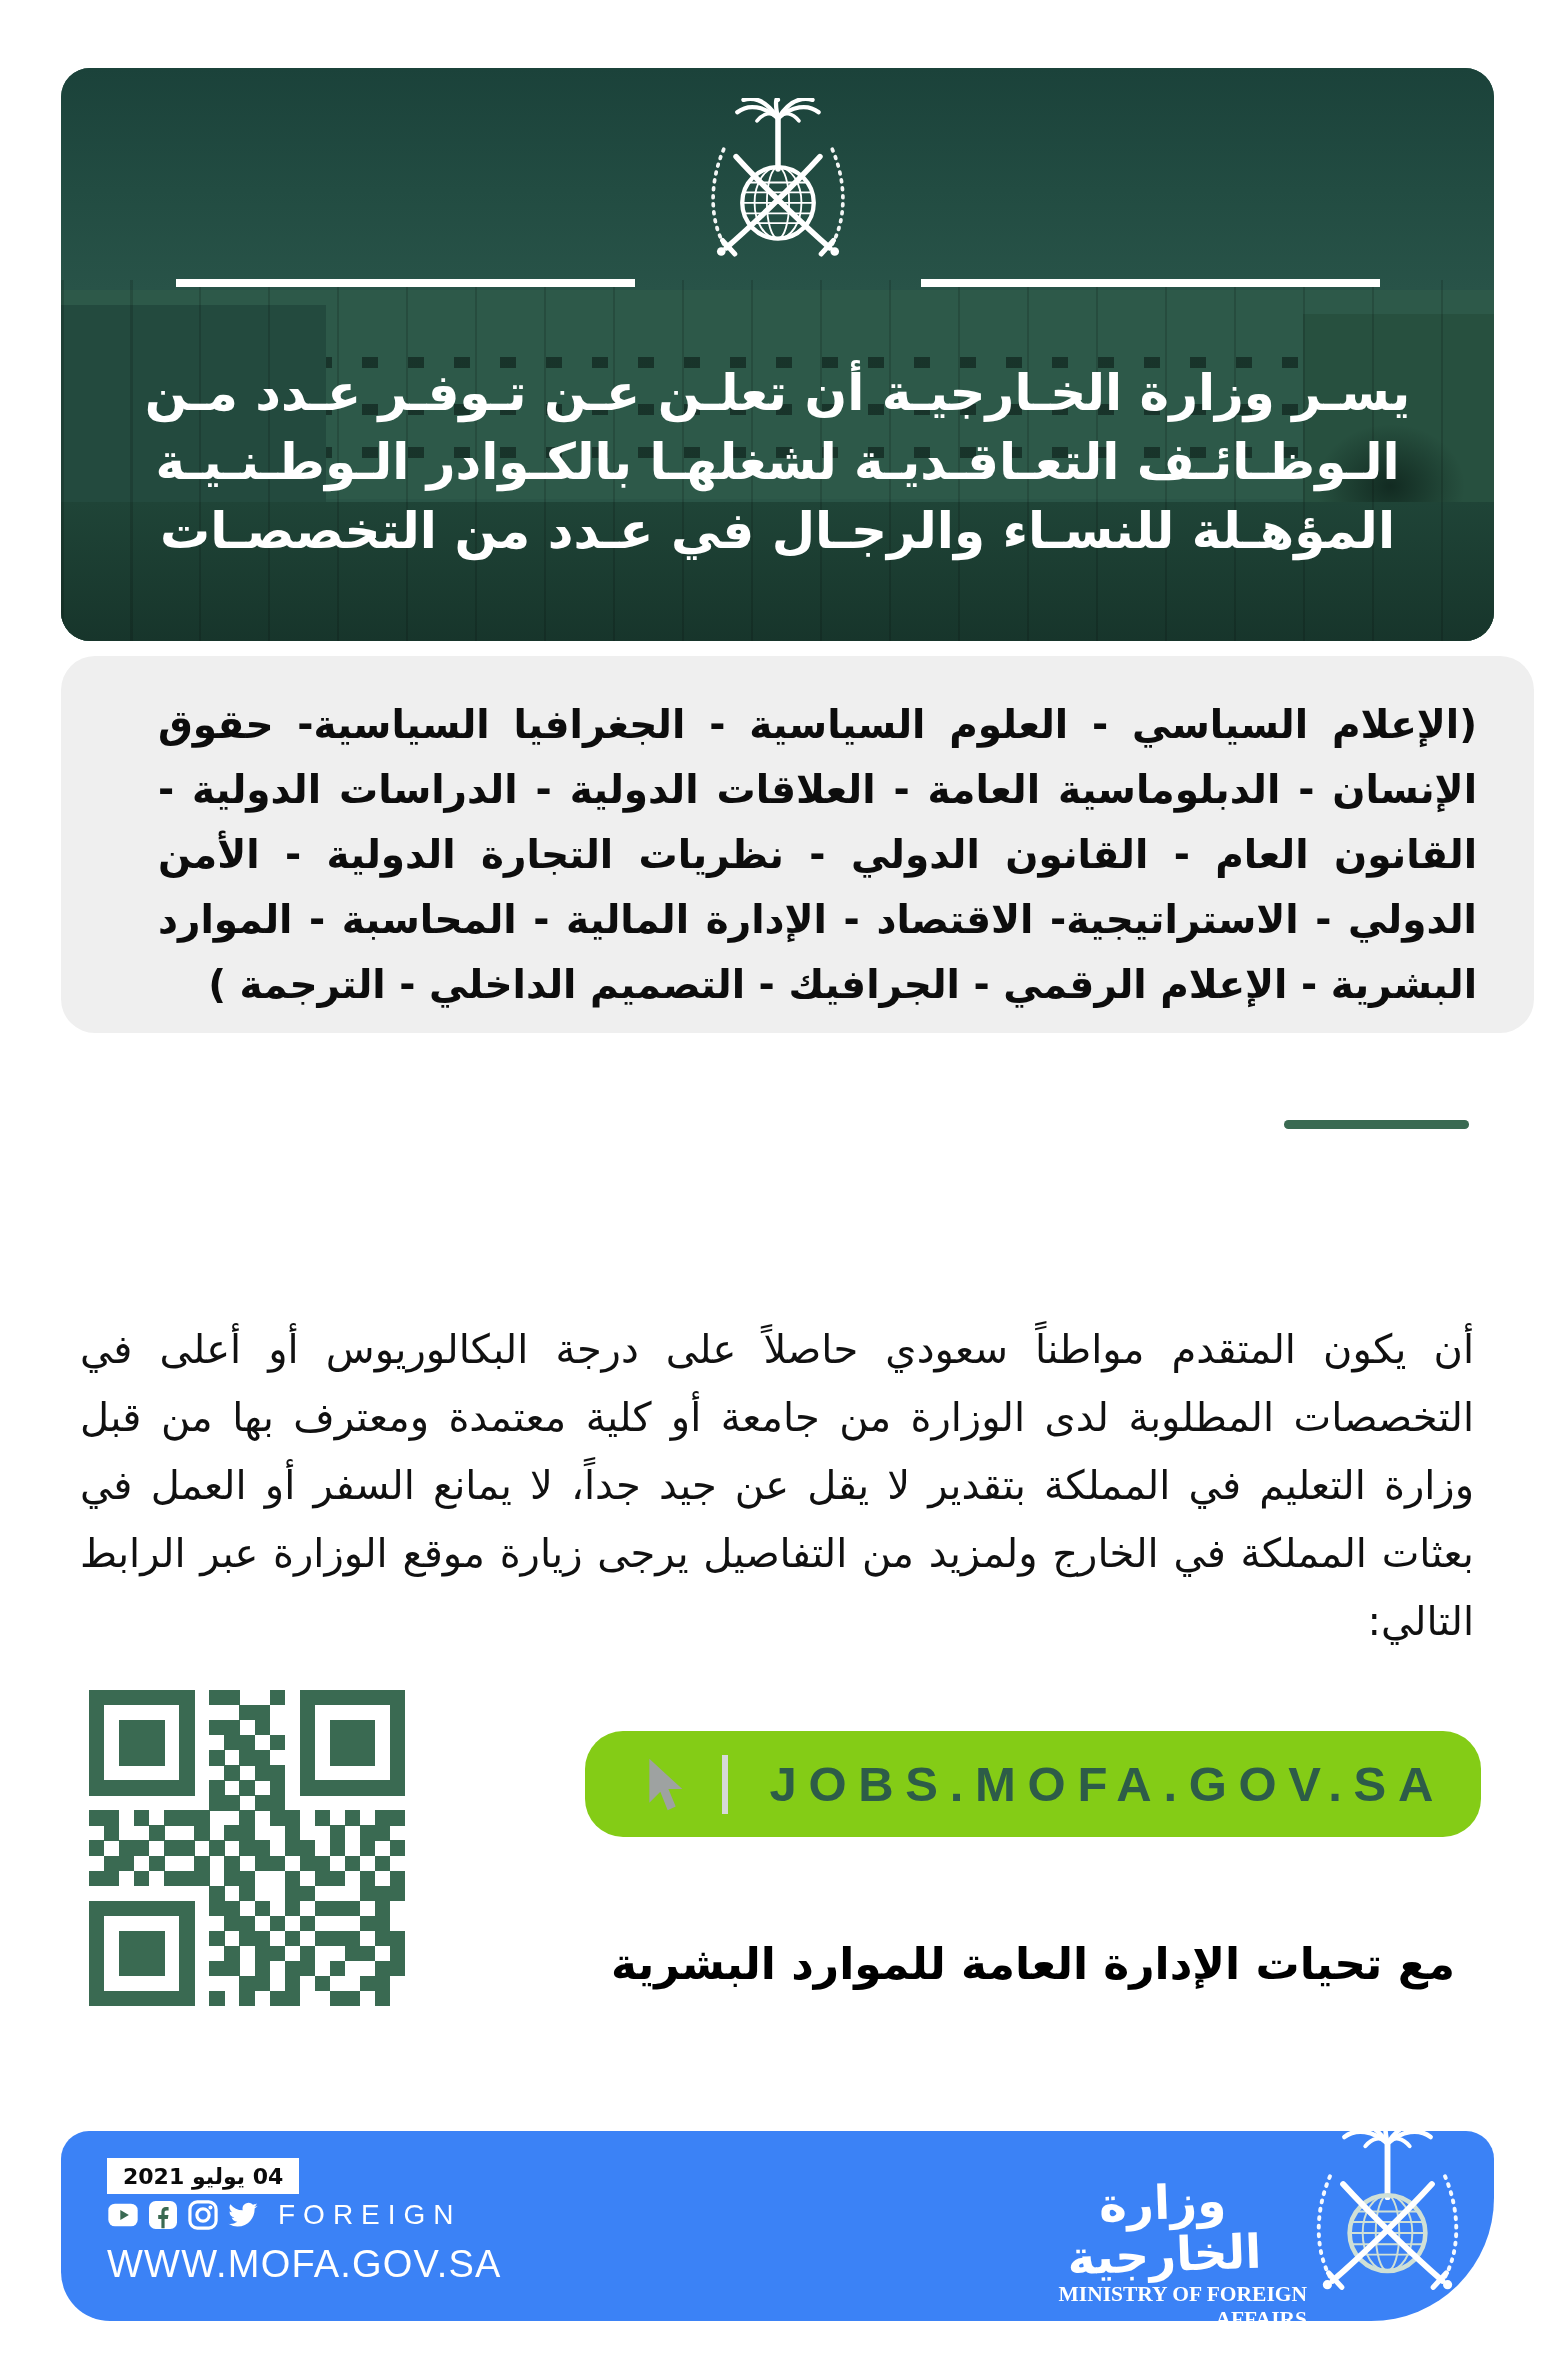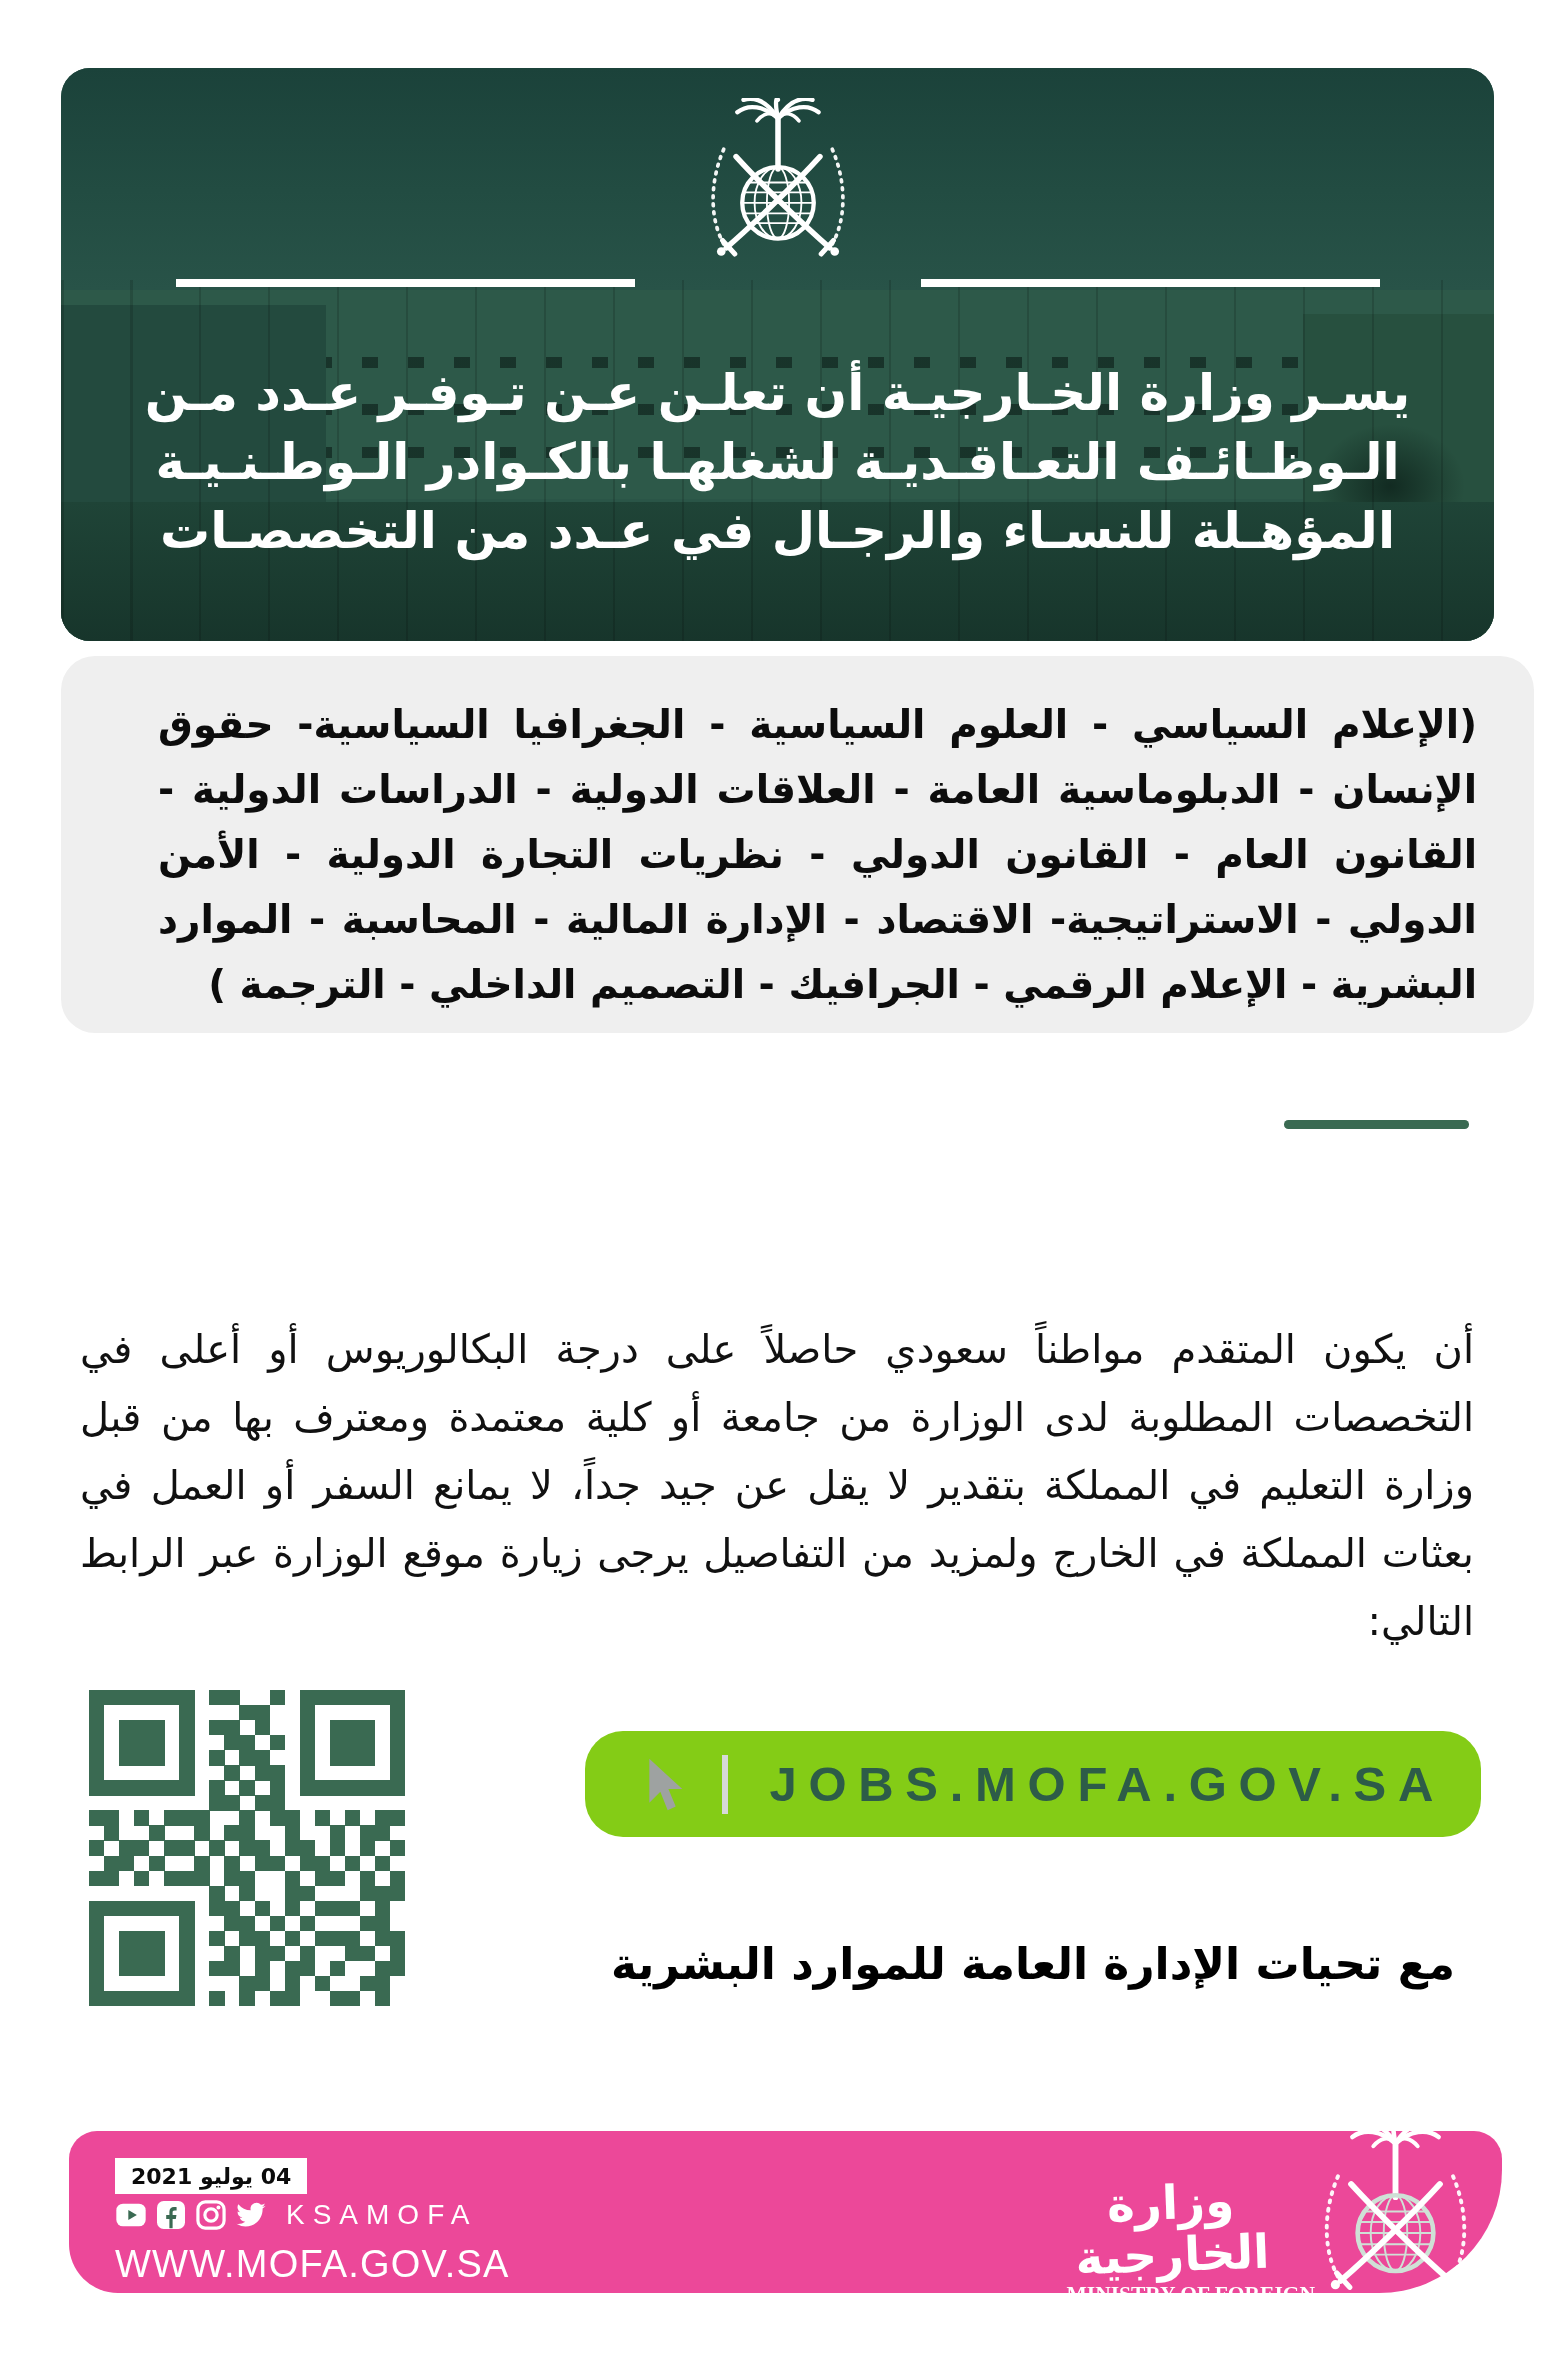--- a/index.html
+++ b/index.html
@@ -54,22 +54,22 @@
   .cursor{width:44px;height:59px;margin-left:57px;flex:0 0 auto;}
   .lb-divider{width:5.5px;height:59px;background:#d6d9d8;margin-left:36px;margin-right:42px;flex:0 0 auto;}
   .lb-url{font-family:"Liberation Sans",sans-serif;font-weight:bold;font-size:49px;
           letter-spacing:11.7px;color:#2d5c48;white-space:nowrap;}
 
   
   .signature{left:585px;top:1938px;width:896px;text-align:center;direction:rtl;
              font-weight:bold;font-size:44px;color:#000;}
 
   
-  .footer{left:61px;top:2131px;width:1433px;height:162px;background:#ec4899;
-          border-radius:28px 28px 123px 49px;margin-left:8px;}
+  .footer{left:61px;top:2131px;width:1433px;height:190px;background:#3b82f6;
+          border-radius:28px 28px 123px 49px;}
   .badge{position:absolute;left:46px;top:27px;background:#ffffff;color:#0b0b0b;
          font-weight:bold;font-size:22px;padding:5.5px 16px;direction:rtl;white-space:nowrap;}
   .social{position:absolute;left:46px;top:68px;display:flex;align-items:center;}
   .social svg{width:32px;height:32px;margin-right:8px;flex:0 0 auto;}
   .handle{color:#ffffff;font-family:"Liberation Sans",sans-serif;font-size:28px;
           letter-spacing:8px;margin-left:11px;}
   .website{position:absolute;left:46px;top:112px;color:#ffffff;
            font-family:"Liberation Sans",sans-serif;font-size:38px;letter-spacing:1.2px;}
   .callig{position:absolute;left:967px;top:46px;width:271px;text-align:center;direction:rtl;
           color:#ffffff;font-weight:bold;font-size:47px;line-height:1.1;transform:rotate(-2deg);}
@@ -408,21 +408,21 @@
       <path d="M13.2 22v-7h2.4l.5-3h-2.9v-1.8c0-.9.3-1.5 1.6-1.5h1.4V6.1c-.3 0-1.1-.1-2-.1-2 0-3.4 1.2-3.4 3.5V12H8.4v3h2.4v7z" fill="#3a6a52"></path>
     </svg>
     <svg viewBox="0 0 24 24">
       <rect x="2.2" y="2.2" width="19.6" height="19.6" rx="5.5" fill="none" stroke="#ffffff" stroke-width="2.4"></rect>
       <circle cx="12" cy="12" r="4.6" fill="none" stroke="#ffffff" stroke-width="2.4"></circle>
       <circle cx="17.6" cy="6.4" r="1.5" fill="#ffffff"></circle>
     </svg>
     <svg viewBox="0 0 24 24">
       <path d="M23 5c-.8.4-1.7.6-2.6.8a4.5 4.5 0 0 0 2-2.5c-.9.5-1.9.9-2.9 1.1a4.5 4.5 0 0 0-7.7 4.1A12.8 12.8 0 0 1 2.5 3.9a4.5 4.5 0 0 0 1.4 6 4.4 4.4 0 0 1-2-.6v.1a4.5 4.5 0 0 0 3.6 4.4 4.5 4.5 0 0 1-2 .1 4.5 4.5 0 0 0 4.2 3.1A9 9 0 0 1 1 18.6a12.7 12.7 0 0 0 6.9 2c8.3 0 12.8-6.9 12.8-12.8v-.6c.9-.6 1.6-1.4 2.3-2.2z" fill="#ffffff"></path>
     </svg>
-    <div class="handle">KSAMOFA</div>
+    <div class="handle">FOREIGN</div>
   </div>
 
   <div class="website">WWW.MOFA.GOV.SA</div>
 
   <div class="callig">وزارة الخارجية</div>
   <div class="ministry-en">MINISTRY OF FOREIGN AFFAIRS</div>
 
   <svg class="footer-emblem" viewBox="-105 -145 210 300">
     <g stroke="#ffffff" fill="none" stroke-linecap="round">
       <path d="M0,-112 L0,-30" stroke-width="9"></path>

